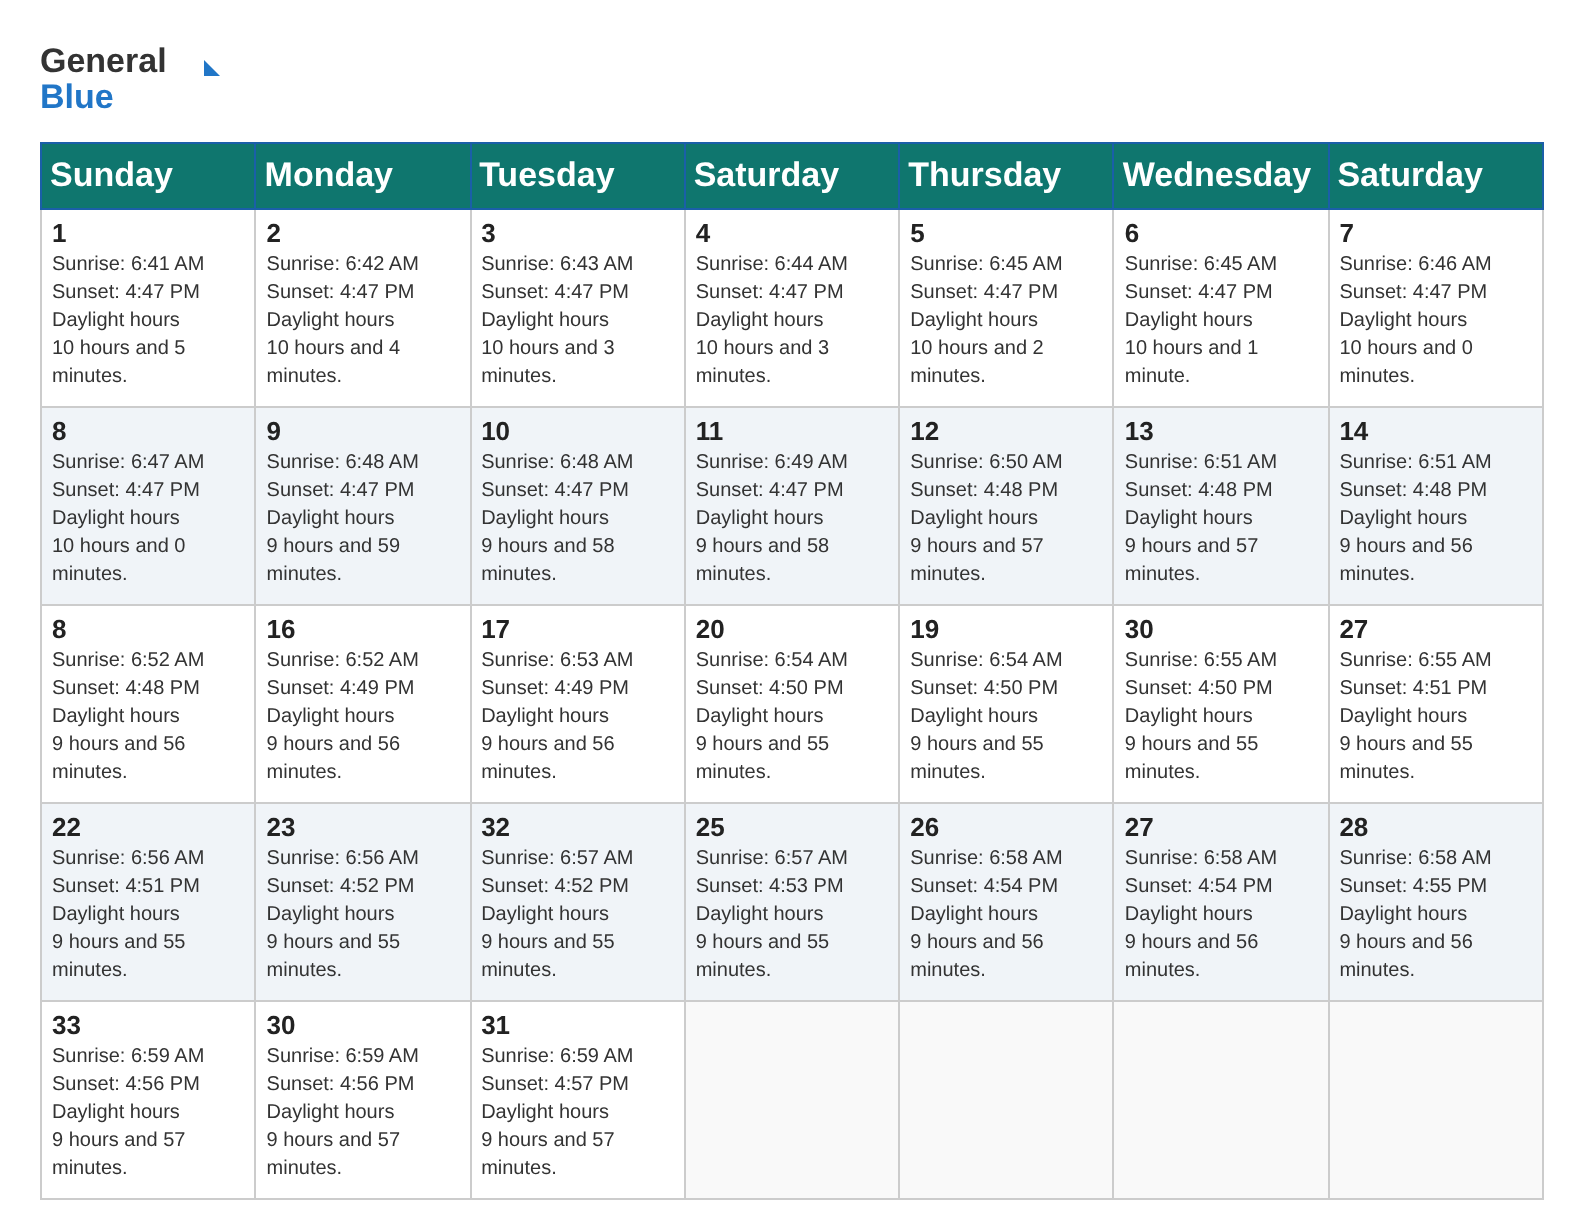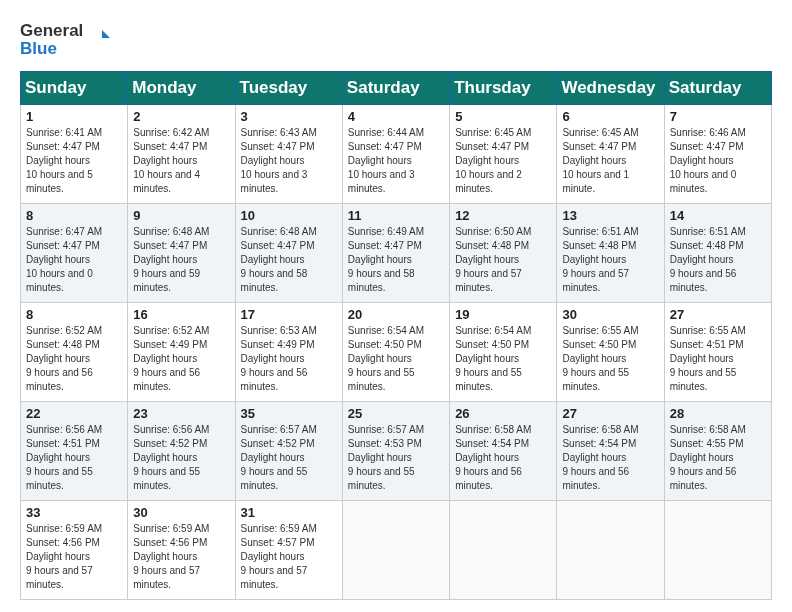--- a/index.html
+++ b/index.html
@@ -326,21 +326,21 @@
           <td>
           <span class="day-number">23</span>
           <div class="day-info">
             Sunrise: 6:56 AM<br>
             Sunset: 4:52 PM<br>
             Daylight hours<br>
             9 hours and 55 minutes.
           </div>
         </td>
           <td>
-          <span class="day-number">35</span>
+          <span class="day-number">32</span>
           <div class="day-info">
             Sunrise: 6:57 AM<br>
             Sunset: 4:52 PM<br>
             Daylight hours<br>
             9 hours and 55 minutes.
           </div>
         </td>
           <td>
           <span class="day-number">25</span>
           <div class="day-info">

